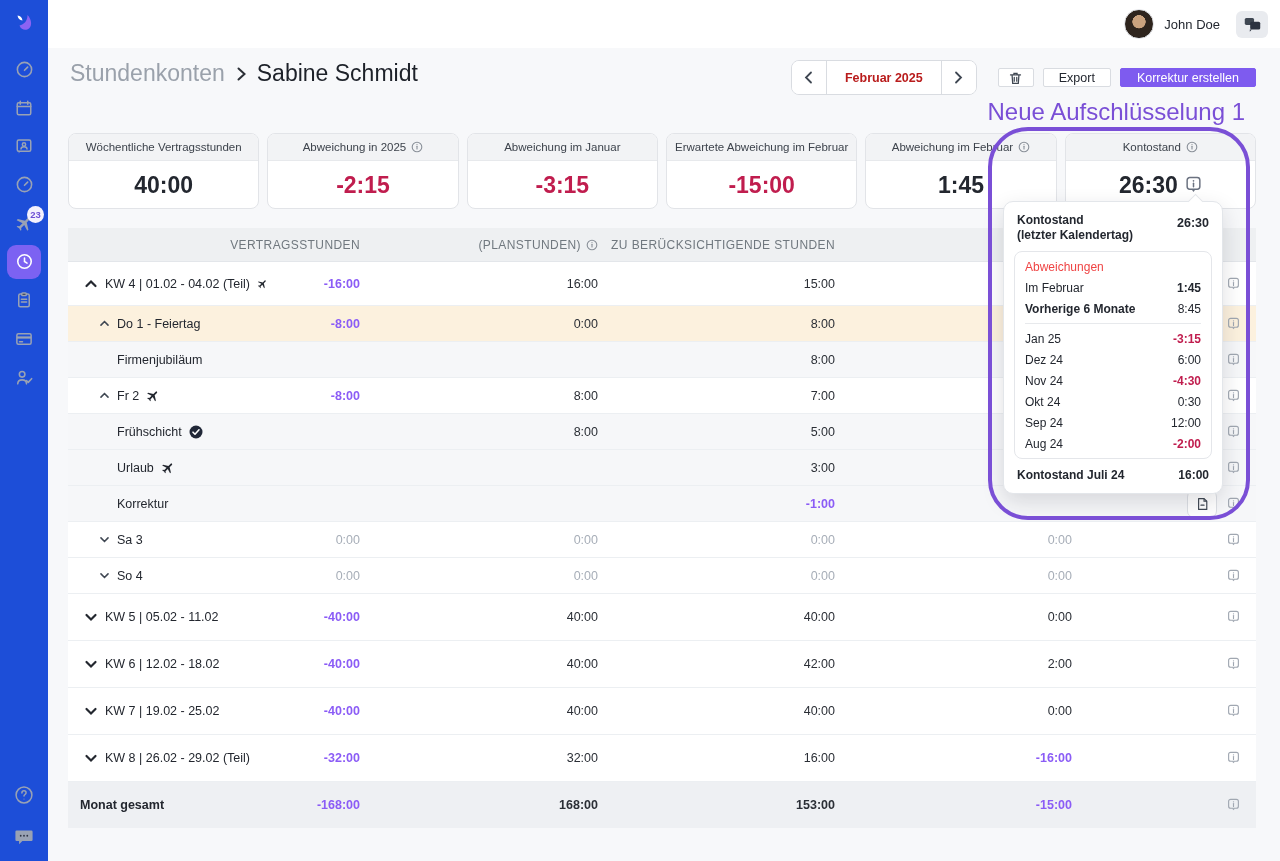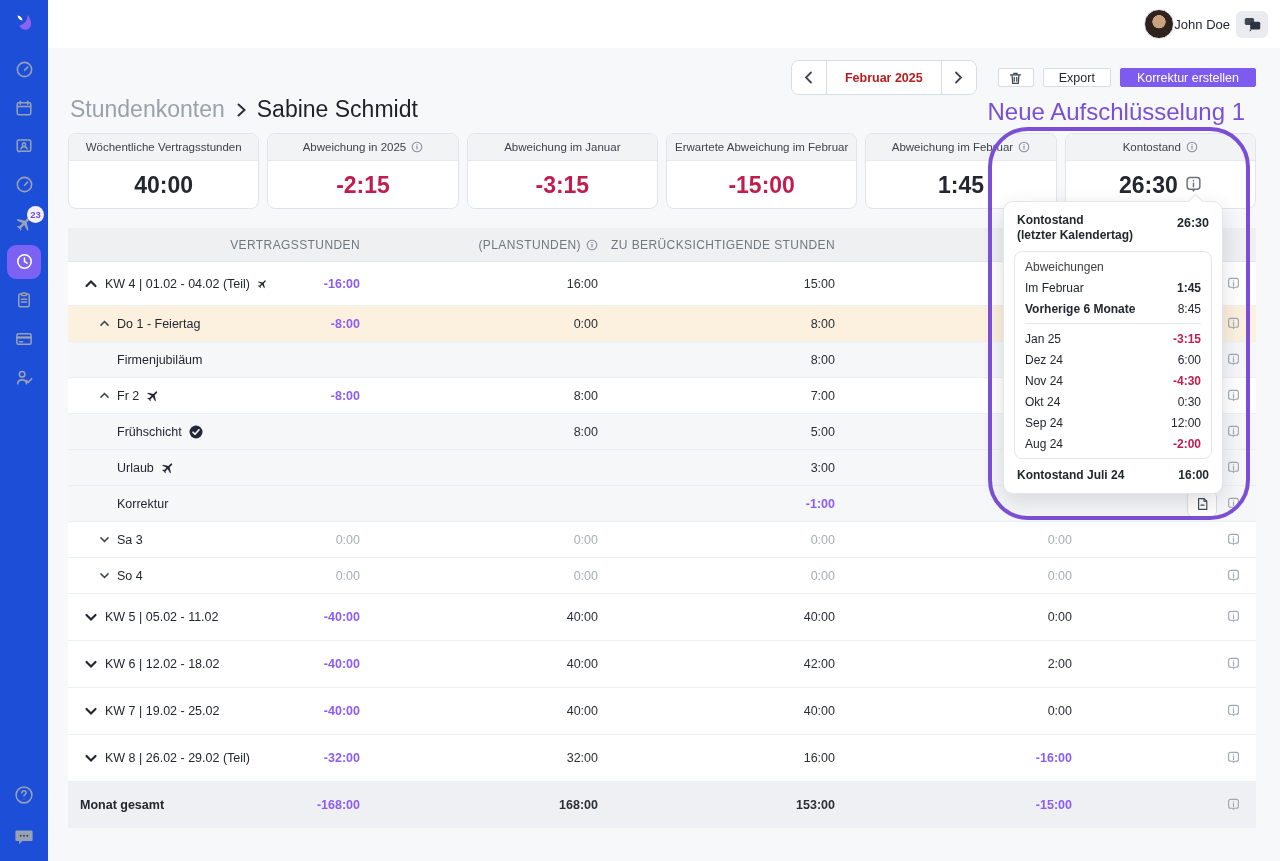--- a/index.html
+++ b/index.html
@@ -10,29 +10,29 @@
   .sidebar { position:absolute; left:0; top:0; width:48px; height:861px; background:#1d4ed8; display:flex; flex-direction:column; align-items:center; z-index:60; }
   .logo { margin-top:10px; width:26px; height:26px; display:flex; align-items:center; justify-content:center; cursor:pointer; }
   .nav { margin-top:14px; display:flex; flex-direction:column; align-items:center; }
   .nav-item { width:48px; height:38.5px; display:flex; align-items:center; justify-content:center; color:#99a2b4; cursor:pointer; position:relative; }
   .nav-item.active .pill { width:34px; height:34px; border-radius:9px; background:#7c62f2; display:flex; align-items:center; justify-content:center; color:#ffffff; }
   .badge { position:absolute; top:2px; right:4px; min-width:17px; height:17px; border-radius:9px; background:#f4f1fd; color:#6d4fd4; font-size:9.5px; font-weight:700; display:flex; align-items:center; justify-content:center; padding:0 3px; }
   .sidebar-bottom { position:absolute; bottom:10px; left:0; width:48px; display:flex; flex-direction:column; align-items:center; gap:14px; color:#99a2b4; }
   .sidebar-bottom .nav-item { height:28px; }
 
   
-  .topbar { position:absolute; left:48px; top:0; width:1232px; height:48px; background:#ffffff; display:flex; align-items:center; justify-content:flex-end; padding-right:12px; z-index:5; }
+  .topbar { position:absolute; left:48px; top:0; width:1232px; height:48px; background:#ffffff; display:flex; align-items:center; justify-content:flex-end; gap:10px; padding-right:12px; z-index:5; }
   .avatar { width:30px; height:30px; border-radius:50%; background:radial-gradient(circle at 50% 42%, #caa27e 0 30%, #2e241d 32% 72%, #1c1511 73%); border:1px solid #e2e4e8; cursor:pointer; }
   .user-name { font-size:13px; color:#23272f; cursor:pointer; }
   .chat-btn { width:32px; height:27px; border-radius:6px; background:#e9ebef; display:flex; align-items:center; justify-content:center; cursor:pointer; margin-left:6px; }
 
   .content-bg { position:absolute; left:48px; top:48px; width:1232px; height:813px; background:#f7f8fa; }
 
   
-  .breadcrumb { position:absolute; left:70px; top:60px; display:flex; align-items:center; gap:10px; font-size:23px; z-index:5;margin-top:36px; }
+  .breadcrumb { position:absolute; left:70px; top:60px; display:flex; align-items:center; gap:10px; font-size:23px; z-index:5; }
   .bc-parent { color:#9aa1ab; cursor:pointer; }
   .bc-current { color:#1d2129; }
   .controls { position:absolute; top:60px; right:24px; display:flex; align-items:center; gap:9px; z-index:5; }
   .datenav { display:flex; align-items:stretch; height:35px; border:1px solid #d9dce1; border-radius:8px; background:#fff; overflow:hidden; margin-right:12px; }
   .datenav-btn { width:34px; display:flex; align-items:center; justify-content:center; cursor:pointer; color:#3f4752; background:#fff; }
   .datenav-mid { display:flex; align-items:center; padding:0 18px; border-left:1px solid #d9dce1; border-right:1px solid #d9dce1; font-size:12.5px; font-weight:700; color:#b91c1c; cursor:pointer; }
   .btn { height:19px; border:1px solid #d9dce1; border-radius:2px; background:#fff; display:flex; align-items:center; justify-content:center; cursor:pointer; font-size:12.5px; color:#23272f; }
   .btn-icon { width:36px; }
   .btn-export { padding:0 15px; font-weight:500; }
   .btn-primary { padding:0 16px; background:#7e5bef; border:1px solid #7e5bef; color:#ffffff; font-weight:500; }
@@ -70,21 +70,21 @@
   .chev { cursor:pointer; flex-shrink:0; }
 
   
   .popover { position:absolute; left:1003px; top:201px; width:220px; background:#ffffff; border:1px solid #e3e6ea; border-radius:10px; box-shadow:0 8px 22px rgba(25,30,40,0.14); z-index:40; font-size:12px; color:#23272f; }
   .pop-arrow { position:absolute; top:-6px; left:186px; width:11px; height:11px; background:#fff; border-left:1px solid #e3e6ea; border-top:1px solid #e3e6ea; transform:rotate(45deg); }
   .pop-head { display:flex; justify-content:space-between; padding:11px 13px 8px 13px; }
   .pop-title { font-weight:700; line-height:15px; }
   .pop-title-val { font-weight:700; font-size:12.5px; padding-top:3px; }
   .pop-box { margin:0 10px; border:1px solid #e4e6ea; border-radius:8px; padding:4px 10px; }
   .pop-row { display:flex; justify-content:space-between; height:21px; align-items:center; }
-  .pop-sec { color:#404040; }
+  .pop-sec { color:#ef4444; }
   .pop-div { border-top:1px solid #e7e9ec; margin:4px 0; }
   .pop-foot { display:flex; justify-content:space-between; padding:9px 13px 11px 13px; font-weight:700; }
   .pv-neg { color:#c01d4e; font-weight:600; }
   .pv-b { font-weight:700; }
 
   .ring { position:absolute; left:988px; top:127px; width:262px; height:393px; border:4px solid #7a4fd6; border-radius:40px; z-index:50; pointer-events:none; }
 </style>
 </head>
 <body>
 

